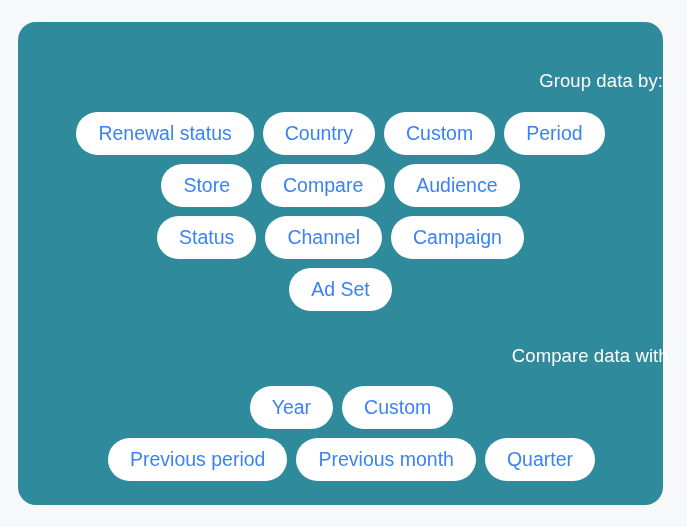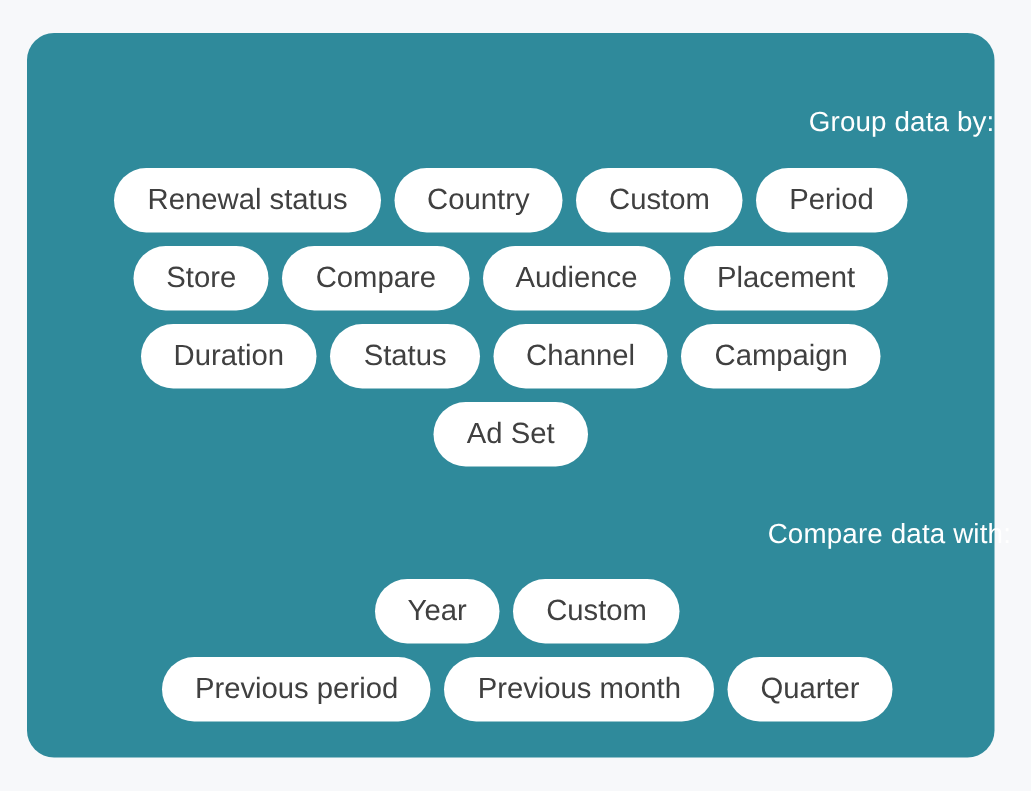--- a/index.html
+++ b/index.html
@@ -52,21 +52,21 @@
     display: flex;
     flex-direction: row;
     justify-content: center;
     align-items: center;
     gap: 9px;
     width: 100%;
   }
 
   .pill {
     background: #ffffff;
-    color: #404040;
+    color: #3b82f6;
     border: none;
     border-radius: 999px;
     height: 43px;
     padding: 0 22px;
     font-family: "Liberation Sans", sans-serif;
     font-size: 19.5px;
     font-weight: 400;
     line-height: 43px;
     white-space: nowrap;
     cursor: pointer;
@@ -118,25 +118,23 @@
       <button class="pill">Renewal status</button>
       <button class="pill">Country</button>
       <button class="pill">Custom</button>
       <button class="pill">Period</button>
     </div>
 
     <div class="pill-row">
       <button class="pill">Store</button>
       <button class="pill">Compare</button>
       <button class="pill">Audience</button>
-      <button class="pill">Placement</button>
     </div>
 
     <div class="pill-row">
-      <button class="pill">Duration</button>
       <button class="pill">Status</button>
       <button class="pill">Channel</button>
       <button class="pill">Campaign</button>
     </div>
 
     <div class="pill-row">
       <button class="pill">Ad Set</button>
     </div>
 
   </div>

